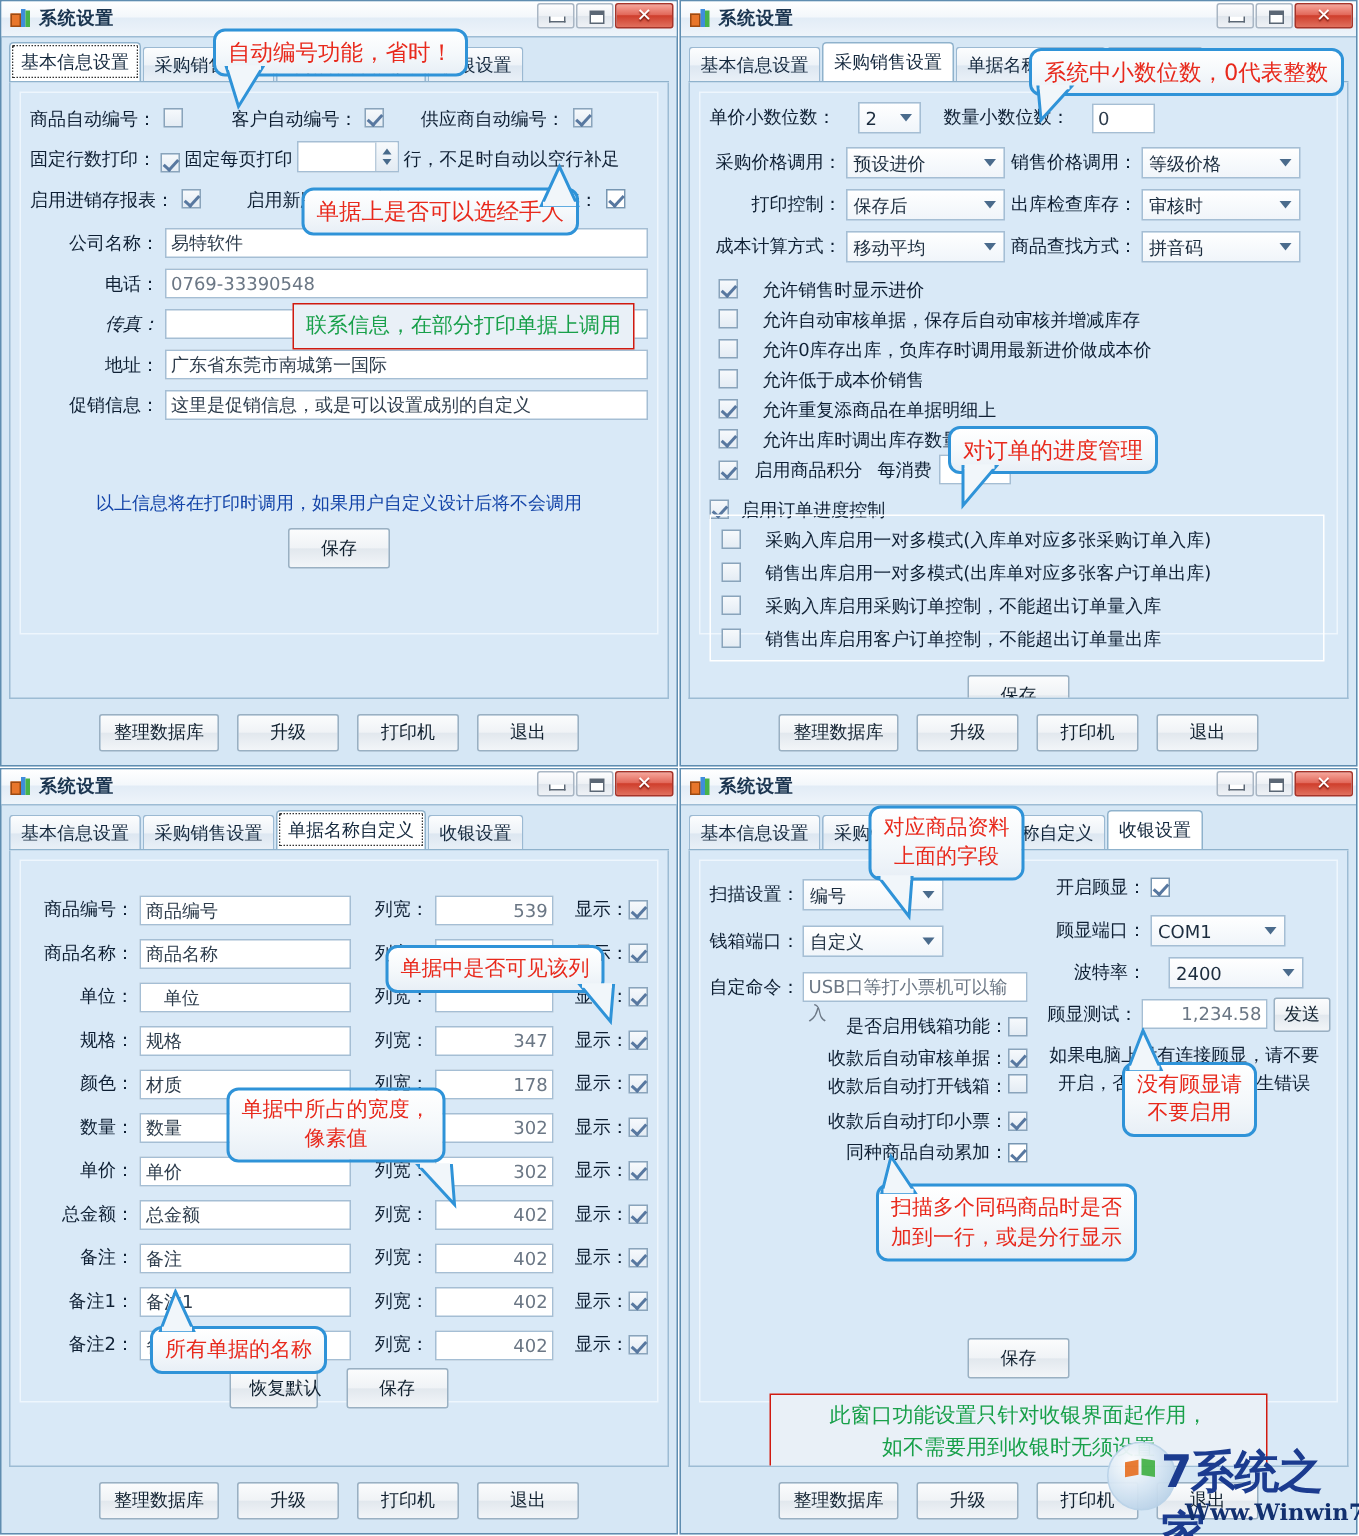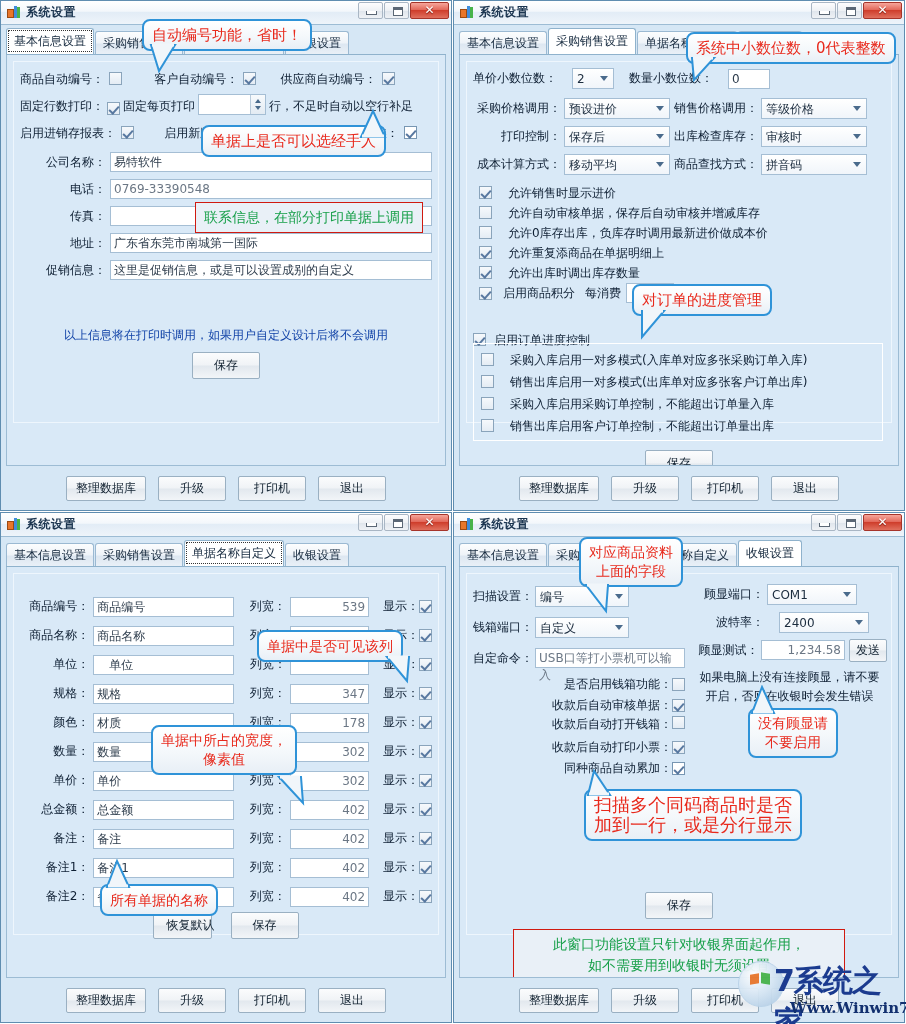--- a/index.html
+++ b/index.html
@@ -259,21 +259,21 @@
         <div style="position:absolute;left:6px;top:90px;right:6px;">
           <div style="display:flex;align-items:center;margin-bottom:7px;">
             <span class="lbl" style="width:86px;text-align:right;">公司名称：</span>
             <span class="inp" style="flex:1;margin-left:4px;">易特软件</span>
           </div>
           <div style="display:flex;align-items:center;margin-bottom:7px;">
             <span class="lbl" style="width:86px;text-align:right;">电话：</span>
             <span class="inp grayv" style="flex:1;margin-left:4px;">0769-33390548</span>
           </div>
           <div style="display:flex;align-items:center;margin-bottom:7px;">
-            <span class="lbl" style="width:86px;text-align:right;">传真：</span>
+            <span class="lbl" style="width:86px;text-align:right;font-style:italic;">传真：</span>
             <span class="inp" style="flex:1;margin-left:4px;"></span>
           </div>
           <div style="display:flex;align-items:center;margin-bottom:7px;">
             <span class="lbl" style="width:86px;text-align:right;">地址：</span>
             <span class="inp" style="flex:1;margin-left:4px;">广东省东莞市南城第一国际</span>
           </div>
           <div style="display:flex;align-items:center;">
             <span class="lbl" style="width:86px;text-align:right;">促销信息：</span>
             <span class="inp" style="flex:1;margin-left:4px;">这里是促销信息，或是可以设置成别的自定义</span>
           </div>
@@ -394,20 +394,24 @@
           </div>
           <div style="height:20px;">
             <span class="cb"></span>
             <span class="lbl" style="margin-left:11px;">允许自动审核单据，保存后自动审核并增减库存</span>
           </div>
           <div style="height:20px;">
             <span class="cb"></span>
             <span class="lbl" style="margin-left:11px;">允许0库存出库，负库存时调用最新进价做成本价</span>
           </div>
           <div style="height:20px;">
+            <span class="cb"></span>
+            <span class="lbl" style="margin-left:11px;">允许低于成本价销售</span>
+          </div>
+          <div style="height:20px;">
             <span class="cb on"></span>
             <span class="lbl" style="margin-left:11px;">允许重复添商品在单据明细上</span>
           </div>
           <div style="height:20px;">
             <span class="cb on"></span>
             <span class="lbl" style="margin-left:11px;">允许出库时调出库存数量</span>
           </div>
           <div style="height:22px;display:flex;align-items:center;">
             <span class="cb on"></span>
             <span class="lbl" style="margin-left:11px;">启用商品积分</span>
@@ -691,20 +695,24 @@
             <span class="lbl">收款后自动打印小票：</span>
             <span class="cb on"></span>
           </div>
           <div style="display:flex;justify-content:flex-end;align-items:center;height:21px;">
             <span class="lbl">同种商品自动累加：</span>
             <span class="cb on white"></span>
           </div>
         </div>
 
         <div style="position:absolute;left:225px;top:6px;right:4px;">
+          <div style="display:flex;align-items:center;justify-content:flex-start;height:22px;margin-bottom:4px;">
+            <span class="lbl" style="width:72px;text-align:right;">开启顾显：</span>
+            <span class="cb on white" style="margin-left:3px;"></span>
+          </div>
           <div style="display:flex;align-items:center;height:28px;">
             <span class="lbl" style="width:72px;text-align:right;">顾显端口：</span>
             <span class="sel" style="width:90px;margin-left:3px;">
               <span>COM1</span>
               <span class="arw"></span>
             </span>
           </div>
           <div style="display:flex;align-items:center;height:28px;">
             <span class="lbl" style="width:72px;text-align:right;">波特率：</span>
             <span class="sel" style="width:90px;margin-left:15px;">
@@ -750,21 +758,21 @@
 
     <div class="callout" style="left:294px;top:195px;font-size:14px;line-height:19px;">
       <div>没有顾显请</div>
       <div>不要启用</div>
     </div>
     <svg style="position:absolute;left:292px;top:172px;width:50px;height:32px;z-index:41;">
       <polygon points="16,2 6,28 28,28" fill="#f1f6fa" stroke="#2f93d8" stroke-width="2"></polygon>
       <line x1="7" y1="27" x2="27" y2="27" stroke="#f1f6fa" stroke-width="3"></line>
     </svg>
 
-    <div class="callout" style="left:130px;top:276px;font-size:18px;line-height:20px;">
+    <div class="callout" style="left:130px;top:276px;font-size:14px;line-height:20px;">
       <div>扫描多个同码商品时是否</div>
       <div>加到一行，或是分行显示</div>
     </div>
     <svg style="position:absolute;left:128px;top:256px;width:50px;height:30px;z-index:41;">
       <polygon points="12,2 6,26 28,26" fill="#f1f6fa" stroke="#2f93d8" stroke-width="2"></polygon>
       <line x1="7" y1="25" x2="27" y2="25" stroke="#f1f6fa" stroke-width="3"></line>
     </svg>
   </div>
 
   <div class="wm" style="left:738px;top:955px;width:168px;height:68px;">

